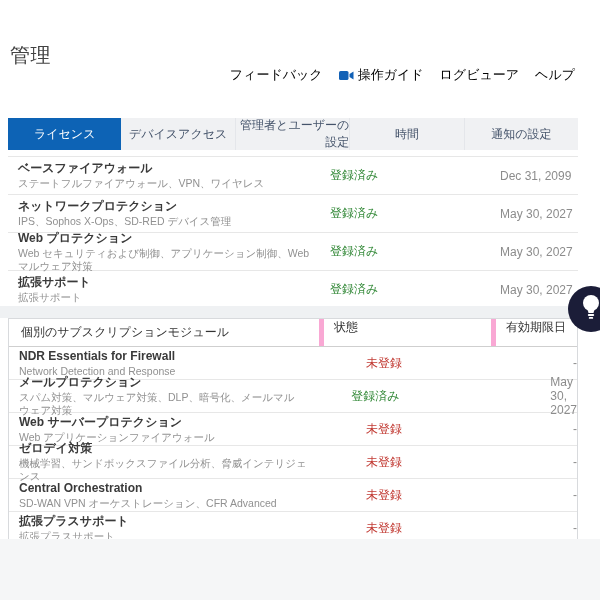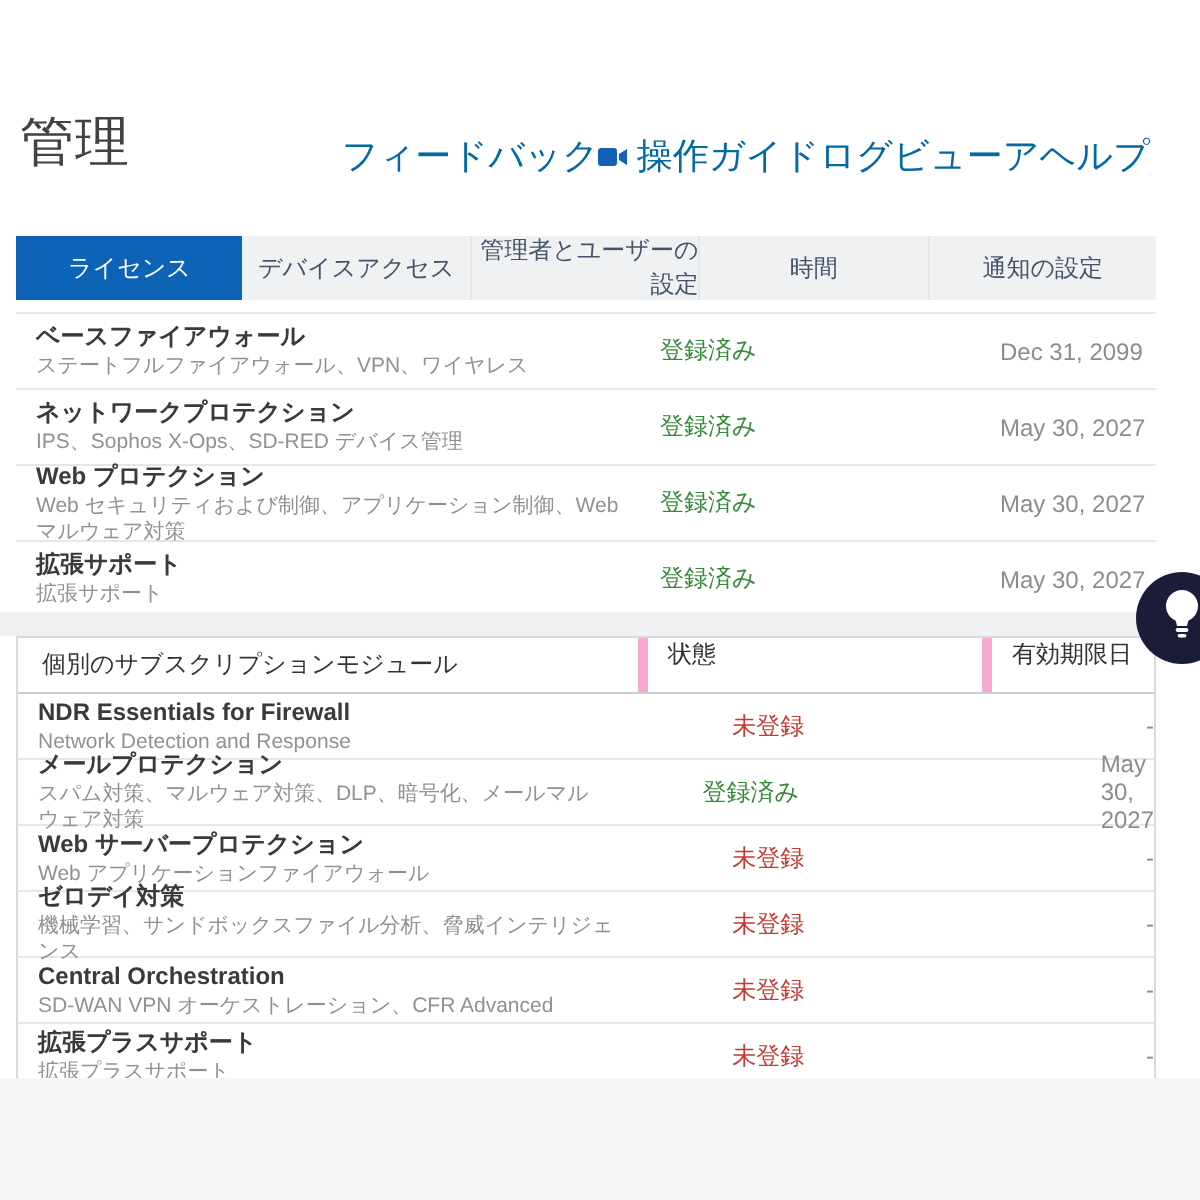--- a/index.html
+++ b/index.html
@@ -4,27 +4,27 @@
 <style>
   html,body{margin:0;padding:0;}
   body{
     width:600px;height:600px;position:relative;overflow:hidden;
     background:#ffffff;
     font-family:"Liberation Sans","DejaVu Sans",sans-serif;
     -webkit-font-smoothing:antialiased;
   }
   
   .page-title{
-    position:absolute;left:10px;top:53px;
-    font-size:27px;font-weight:400;color:#424242;letter-spacing:.5px;
+    position:absolute;left:10px;top:42px;
+    font-size:20px;font-weight:400;color:#424242;letter-spacing:.5px;
   }
   .header-links{
     position:absolute;top:66px;right:25px;
-    display:flex;align-items:center;
-    font-size:18px;color:#0369a1;
+    display:flex;align-items:center;gap:16px;
+    font-size:13px;color:#000000;
   }
   .header-link{display:flex;align-items:center;gap:4px;cursor:pointer;white-space:nowrap;}
   .cam-icon svg{display:block;}
   
   .tabbar{
     position:absolute;left:8px;top:118px;width:570px;height:32px;
     display:flex;background:#f0f1f3;text-align:right;
   }
   .tab{
     flex:1;display:flex;align-items:center;justify-content:center;

